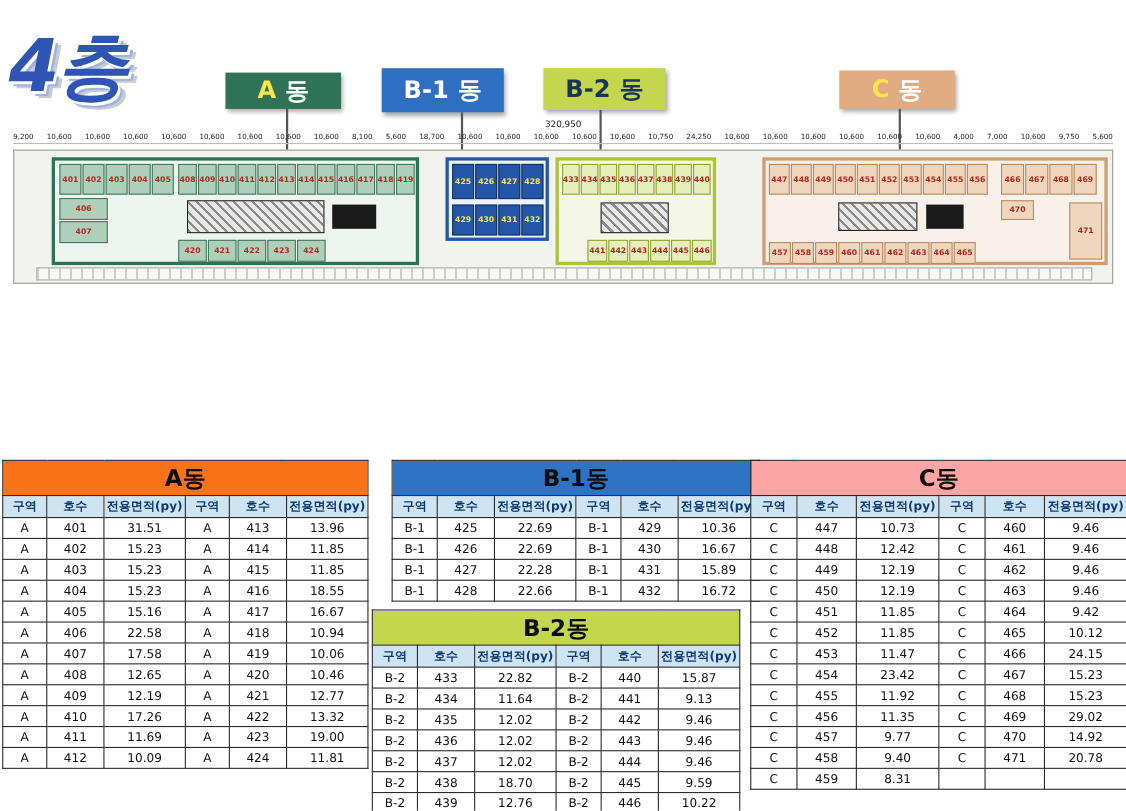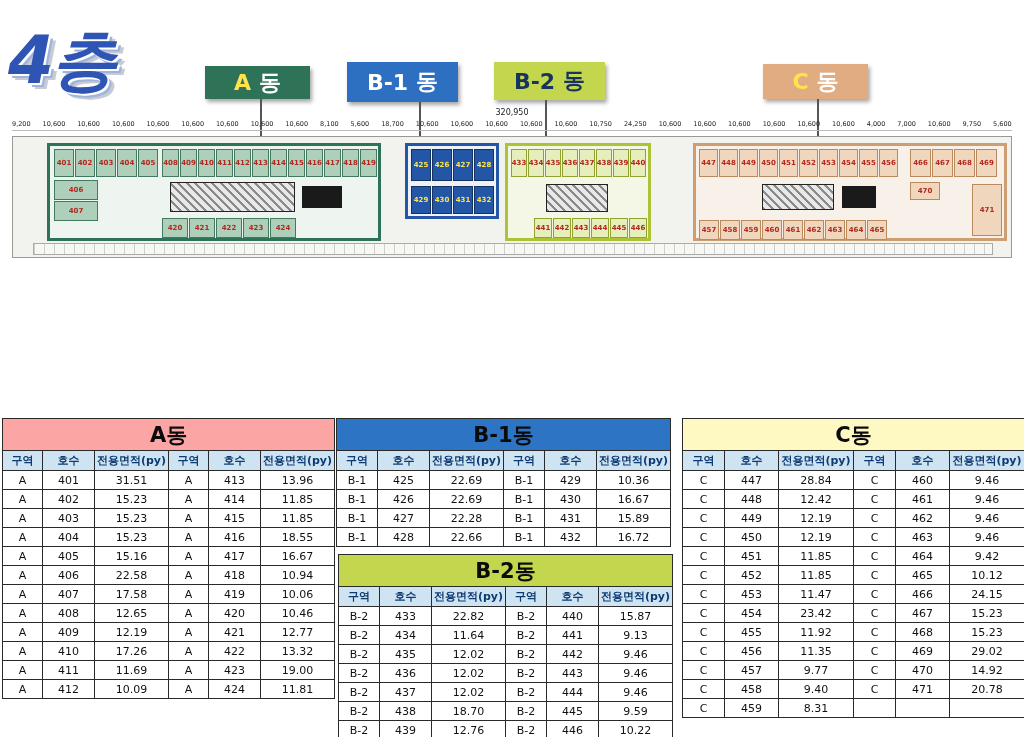--- a/index.html
+++ b/index.html
@@ -71,27 +71,27 @@
   .parking{position:absolute;left:20px;top:106px;width:960px;height:12px;border:1px solid #aaa;
     background:repeating-linear-gradient(90deg,#cfcfc9 0 1px,#f7f7f4 1px 10px);}
 
   
   table.unit{position:absolute;border-collapse:collapse;table-layout:fixed;}
   table.unit th,table.unit td{border:1px solid #2a2a2a;text-align:center;vertical-align:middle;overflow:hidden;}
   table.unit tr.title th{font-size:21px;font-weight:bold;color:#0b0b0b;height:32px;}
   table.unit tr.col-head th{background:#cfe4f2;color:#0e3a72;font-size:11px;font-weight:bold;height:20px;}
   table.unit td{font-size:11px;height:19px;color:#111;background:#fff;}
   #tblA{left:2px;top:418px;width:332px;}
-  #tblB1{left:336px;top:418px;width:334px;}
+  #tblB1{left:356px;top:418px;width:334px;}
   #tblB2{left:338px;top:554px;width:334px;}
   #tblC{left:682px;top:418px;width:342px;}
-  .t-a tr.title th{background:#fca5a5;}
+  .t-a tr.title th{background:#f97316;}
   .t-b1 tr.title th{background:#2d74c4;}
   .t-b2 tr.title th{background:#c3d64e;}
-  .t-c tr.title th{background:#fef9c3;}
+  .t-c tr.title th{background:#fca5a5;}
 </style>
 </head>
 <body>
 
 <div class="abs floor-title">4층</div>
 
 <div class="abs zone-label lbl-a">
   <span class="nm">A</span>
   <span class="dg">동</span>
 </div>
@@ -541,21 +541,21 @@
         <th>전용면적(py)</th>
         <th>구역</th>
         <th>호수</th>
         <th>전용면적(py)</th>
       </tr>
   </thead>
   <tbody>
       <tr>
         <td>C</td>
         <td>447</td>
-        <td>28.84</td>
+        <td>10.73</td>
         <td>C</td>
         <td>460</td>
         <td>9.46</td>
       </tr>
       <tr>
         <td>C</td>
         <td>448</td>
         <td>12.42</td>
         <td>C</td>
         <td>461</td>

